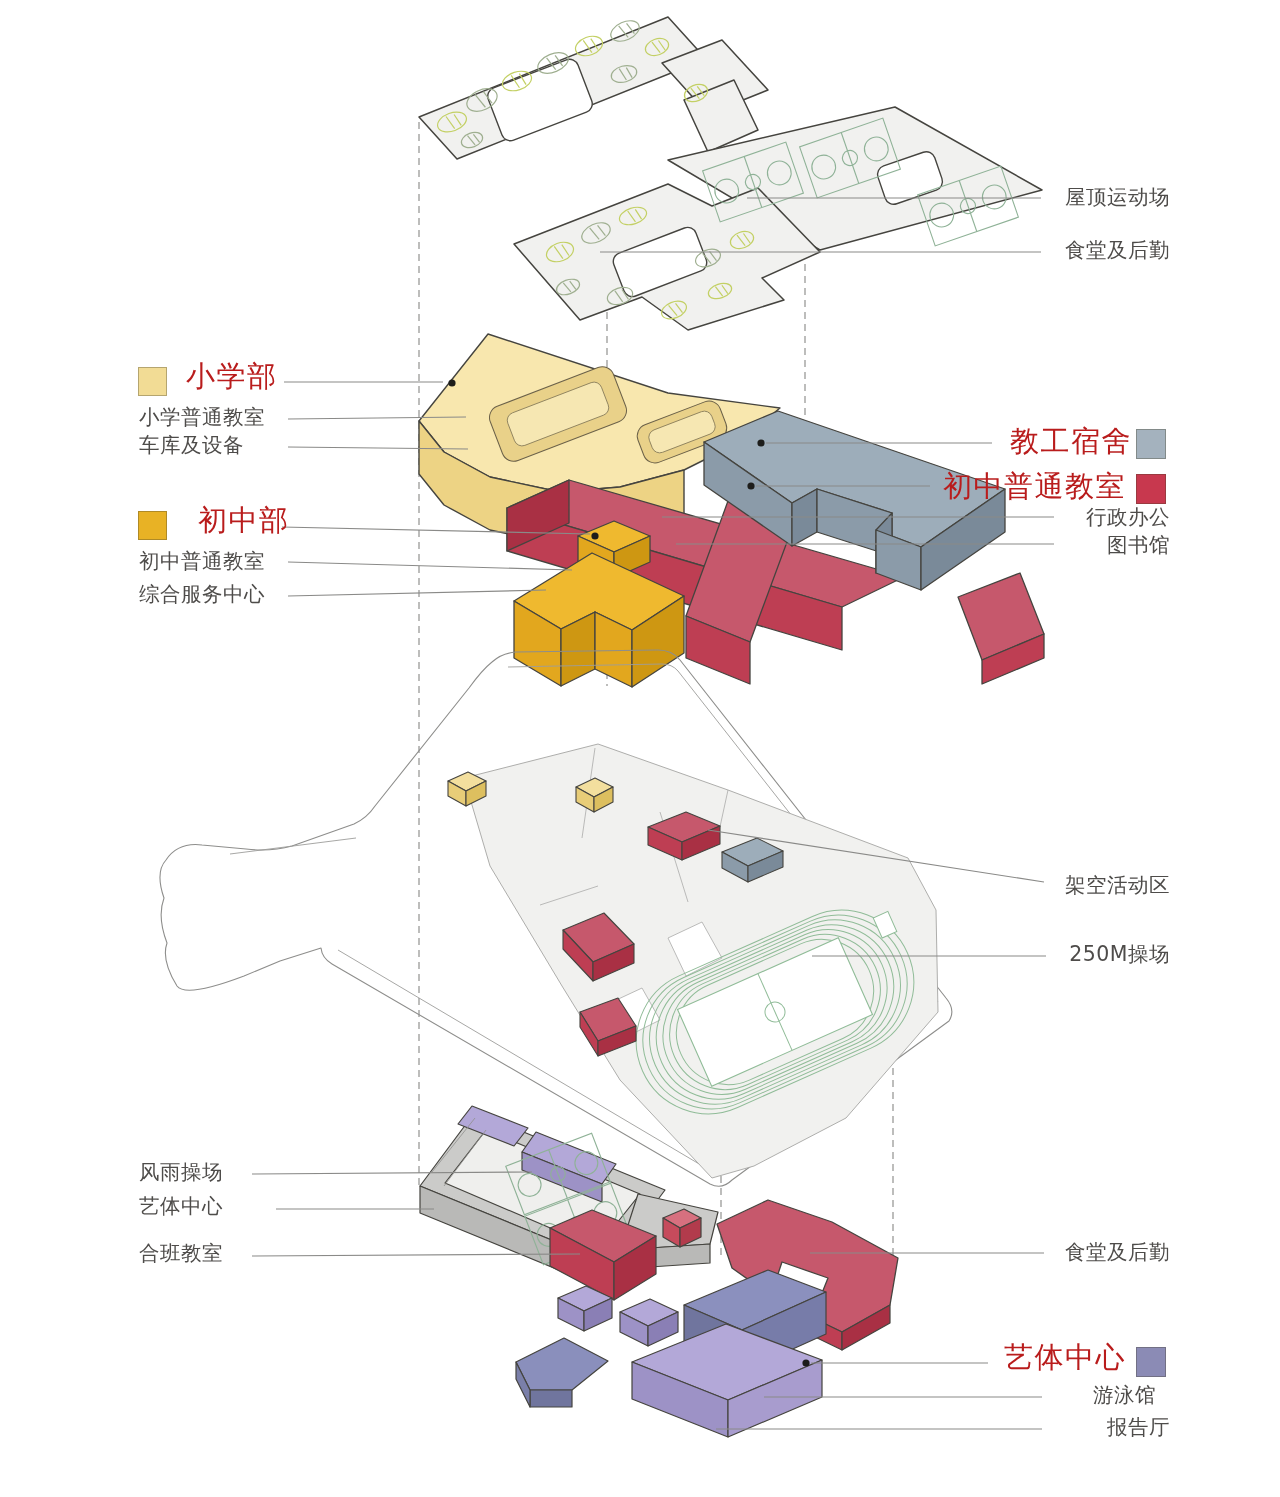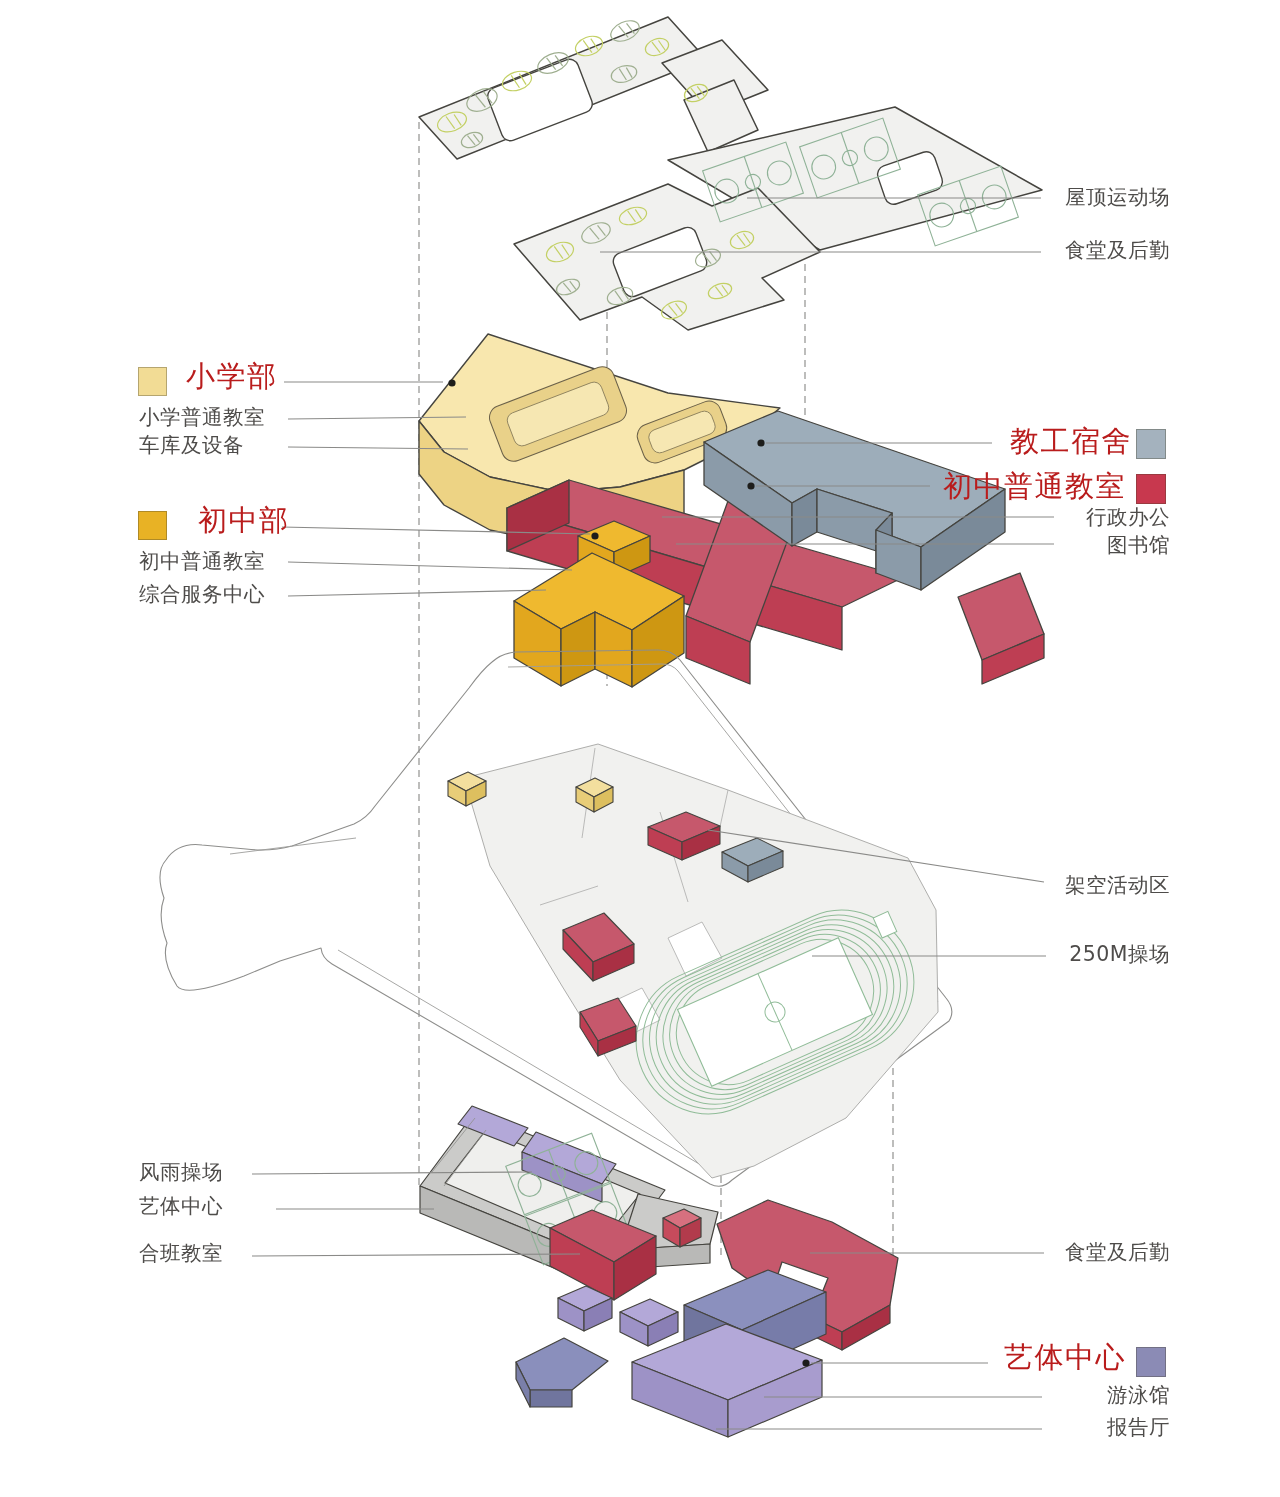--- a/index.html
+++ b/index.html
@@ -340,16 +340,16 @@
     <div class="lbl" style="top:874px;right:130px">架空活动区</div>
     <div class="lbl" style="top:943px;right:130px">250M操场</div>
 
     <div class="lbl" style="top:1161px;left:119px">风雨操场</div>
     <div class="lbl" style="top:1195px;left:119px">艺体中心</div>
     <div class="lbl" style="top:1242px;left:119px">合班教室</div>
 
     <div class="lbl" style="top:1241px;right:130px">食堂及后勤</div>
     <div class="lbl lbl-lg" style="top:1341px;right:174px">艺体中心</div>
     <div class="swatch" style="top: 1347px; left: 1116px; width: 30px; height: 30px; background-color: rgb(139, 139, 181);"></div>
-    <div class="lbl" style="top:1384px;right:130px">游泳馆</div>
+    <div class="lbl" style="top:1384px;right:144px">游泳馆</div>
     <div class="lbl" style="top:1416px;right:130px">报告厅</div>
   </div>
 </div>
 
 </body></html>

